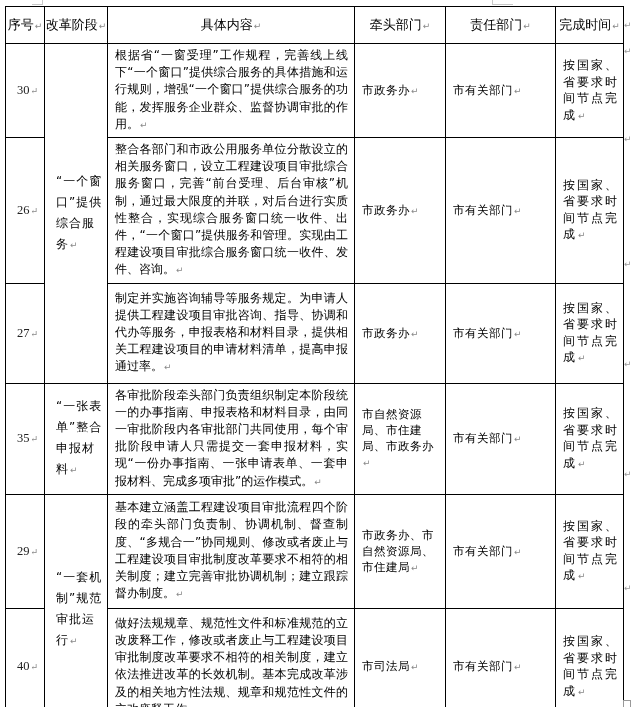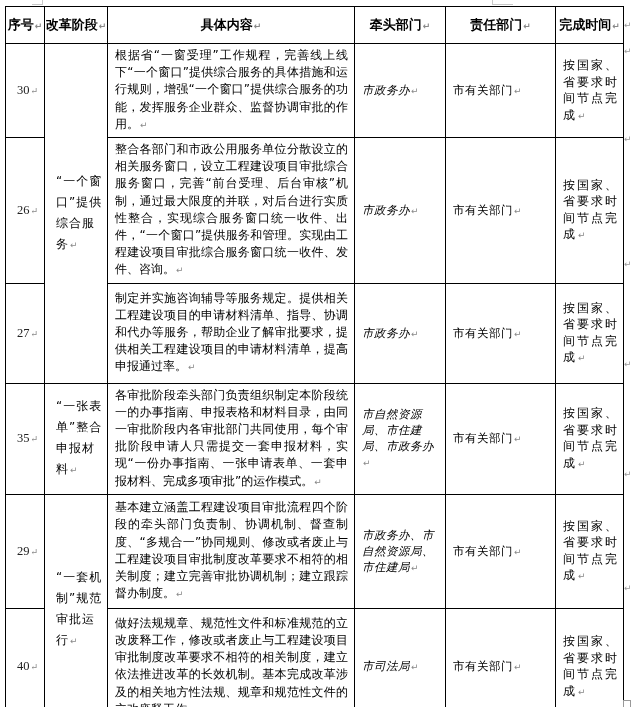--- a/index.html
+++ b/index.html
@@ -3,32 +3,32 @@
 <meta charset="utf-8">
 <style>
   html, body { margin:0; padding:0; background:#ffffff; }
   body { width:631px; height:707px; position:relative; overflow:hidden;
          font-family: "DejaVu Sans", "Liberation Sans", sans-serif; color:#000; }
   .corner-mark { position:absolute; border-color:#c8c8c8; border-style:solid; }
   .cm-tl { left:32px; top:0; width:10px; height:4px; border-width:0 1px 1px 0; }
   .cm-tr { left:492px; top:0; width:20px; height:4px; border-width:0 0 1px 1px; }
   table { position:absolute; left:5px; top:6px; border-collapse:collapse; table-layout:fixed; }
   td, th { border:1.3px solid #000; padding:0; vertical-align:middle; }
-  th { height:36px; font-weight:bold; font-size:13px; text-align:center; white-space:nowrap; }
+  th { height:36px; font-weight:normal; font-size:13px; text-align:center; white-space:nowrap; }
   .col-no { width:39px; }
   .col-stage { width:63px; }
   .col-content { width:247px; }
   .col-lead { width:91px; }
   .col-resp { width:110px; }
   .col-time { width:68px; }
   .num { text-align:right; padding-right:6px; font-size:12.5px; color:#222;
          font-family: "Liberation Serif", "DejaVu Serif", serif; }
   .stage { font-size:12px; line-height:21px; padding:0 4px 0 11px; letter-spacing:1px; }
   .content { font-size:12px; line-height:17.2px; padding:3px 6px 3px 7px; text-align:justify; }
-  .lead { font-size:11.5px; line-height:16px; padding:0 5px 0 7px; letter-spacing:0.5px;font-style:italic; }
+  .lead { font-size:11.5px; line-height:16px; padding:0 5px 0 7px; letter-spacing:0.5px; }
   .resp { font-size:11.5px; padding-left:7px; letter-spacing:0.5px; }
   .time { font-size:12px; line-height:16.5px; padding:0 4px 0 7px; letter-spacing:2px; }
   .pm { color:#888; font-size:9px; margin-left:1px; }
   .rowmark { position:absolute; left:624px; color:#999; font-size:9px; }
   .end-box { position:absolute; left:623px; top:700px; width:6px; height:6px; border:1px solid #999; }
 </style>
 </head>
 <body>
 
 <div class="corner-mark cm-tl"></div>
@@ -67,21 +67,21 @@
     <tr style="height:125px;">
       <td class="num"><span>26</span><span class="pm">↵</span></td>
       <td class="content"><span>整合各部门和市政公用服务单位分散设立的相关服务窗口，设立工程建设项目审批综合服务窗口，完善“前台受理、后台审核”机制，通过最大限度的并联，对后台进行实质性整合，实现综合服务窗口统一收件、出件，“一个窗口”提供服务和管理。实现由工程建设项目审批综合服务窗口统一收件、发件、咨询。</span><span class="pm">↵</span></td>
       <td class="lead"><span>市政务办</span><span class="pm">↵</span></td>
       <td class="resp"><span>市有关部门</span><span class="pm">↵</span></td>
       <td class="time"><span>按国家、省要求时间节点完成</span><span class="pm">↵</span></td>
     </tr>
 
     <tr style="height:100px;">
       <td class="num"><span>27</span><span class="pm">↵</span></td>
-      <td class="content"><span>制定并实施咨询辅导等服务规定。提供相关工程建设项目的申请材料清单、指导、协调和代办等服务，帮助企业了解审批要求，提供相关工程建设项目的申请材料清单，提高申报通过率。</span><span class="pm">↵</span></td>
+      <td class="content"><span>制定并实施咨询辅导等服务规定。为申请人提供工程建设项目审批咨询、指导、协调和代办等服务，申报表格和材料目录，提供相关工程建设项目的申请材料清单，提高申报通过率。</span><span class="pm">↵</span></td>
       <td class="lead"><span>市政务办</span><span class="pm">↵</span></td>
       <td class="resp"><span>市有关部门</span><span class="pm">↵</span></td>
       <td class="time"><span>按国家、省要求时间节点完成</span><span class="pm">↵</span></td>
     </tr>
 
     <tr style="height:110px;">
       <td class="num"><span>35</span><span class="pm">↵</span></td>
       <td class="stage"><span>“一张表单”整合申报材料</span><span class="pm">↵</span></td>
       <td class="content"><span>各审批阶段牵头部门负责组织制定本阶段统一的办事指南、申报表格和材料目录，由同一审批阶段内各审批部门共同使用，每个审批阶段申请人只需提交一套申报材料，实现“一份办事指南、一张申请表单、一套申报材料、完成多项审批”的运作模式。</span><span class="pm">↵</span></td>
       <td class="lead"><span>市自然资源局、市住建局、市政务办</span><span class="pm">↵</span></td>

